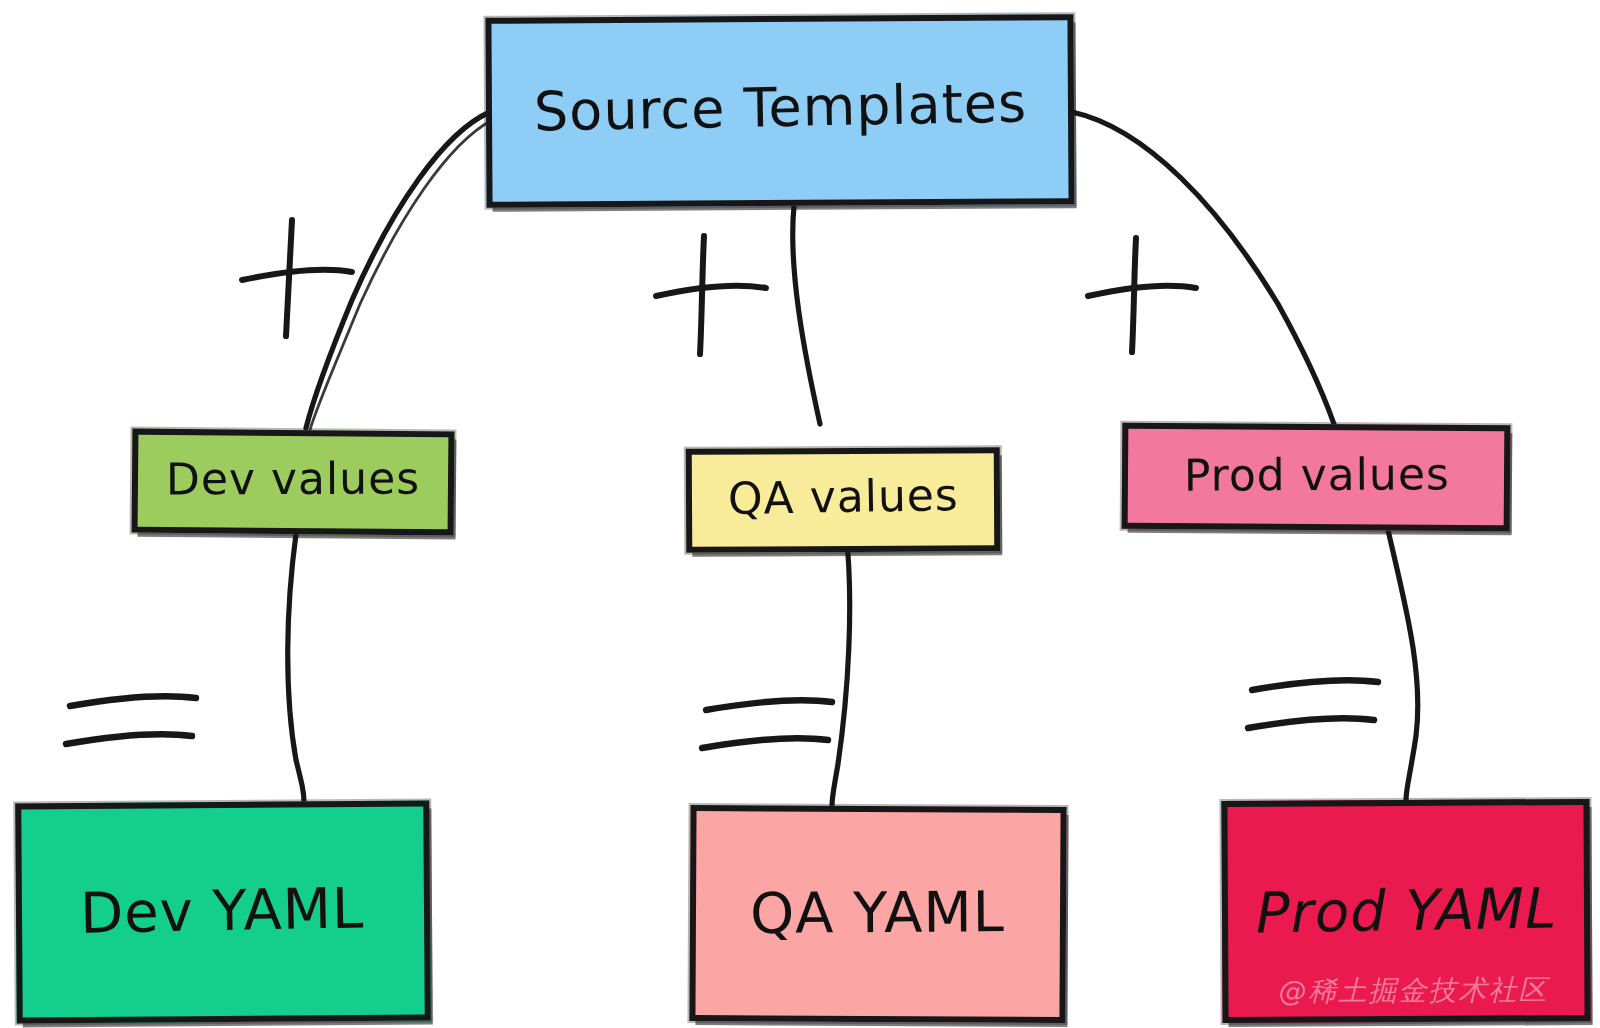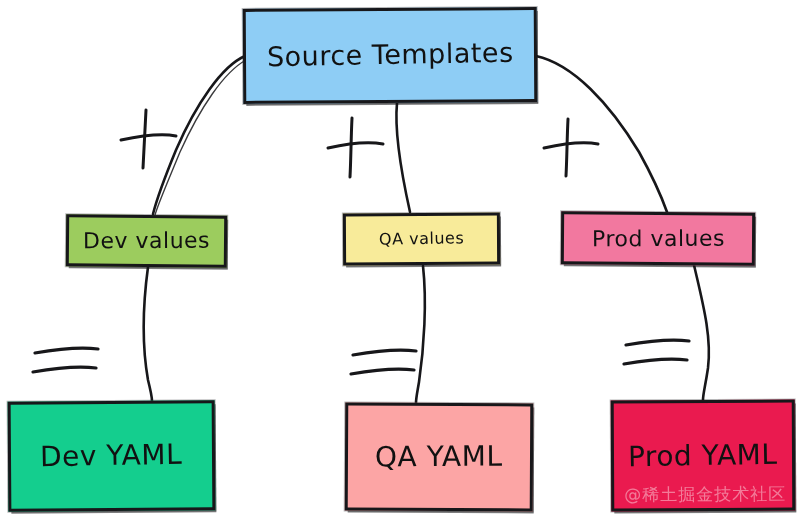--- a/index.html
+++ b/index.html
@@ -57,23 +57,23 @@
     font-size: 27px;
     transform: rotate(-0.35deg);
   }
   #node-dev-values {
     left: 66px; top: 215px; width: 161px; height: 52px;
     background: #9ccc5e;
     font-size: 22px;
     transform: rotate(0.5deg);
   }
   #node-qa-values {
-    left: 343px; top: 213px; width: 157px; height: 52px;
+    left: 343px; top: 224px; width: 157px; height: 52px;
     background: #f8eb9a;
-    font-size: 16px;
+    font-size: 22px;
     transform: rotate(-0.3deg);
   }
   #node-prod-values {
     left: 561px; top: 212px; width: 194px; height: 53px;
     background: #f2789f;
     font-size: 22px;
     transform: rotate(0.4deg);
   }
   #node-dev-yaml {
     left: 8px; top: 401px; width: 207px; height: 110px;
@@ -88,23 +88,23 @@
     transform: rotate(0.3deg);
   }
   #node-prod-yaml {
     left: 611px; top: 400px; width: 184px; height: 111px;
     background: #ea1a4f;
     font-size: 28px;
     transform: rotate(-0.3deg);
   }
   .watermark {
     position: absolute;
-    right: 6px;
+    right: 18px;
     bottom: 4px;
-    font-size: 17px;
+    font-size: 14px;
     color: rgba(255,255,255,0.42);
     letter-spacing: 1px;
     white-space: nowrap;
     z-index: 4;
     font-family: "DejaVu Sans", sans-serif;
   }
 </style>
 </head>
 <body>
 
@@ -171,18 +171,18 @@
   </div>
 
   <div id="node-dev-yaml" class="node sketch" style="background: rgb(20, 206, 142);">
     <span class="label">Dev YAML</span>
   </div>
 
   <div id="node-qa-yaml" class="node sketch" style="background: #fca5a5;">
     <span class="label">QA YAML</span>
   </div>
 
-  <div id="node-prod-yaml" class="node sketch" style="background: rgb(234, 26, 79);">
+  <div id="node-prod-yaml" class="node sketch" style="background: rgb(234, 26, 79); font-style: italic;">
     <span class="label">Prod YAML</span>
     <span class="watermark">@稀土掘金技术社区</span>
   </div>
 
 </div>
 
 </body></html>

